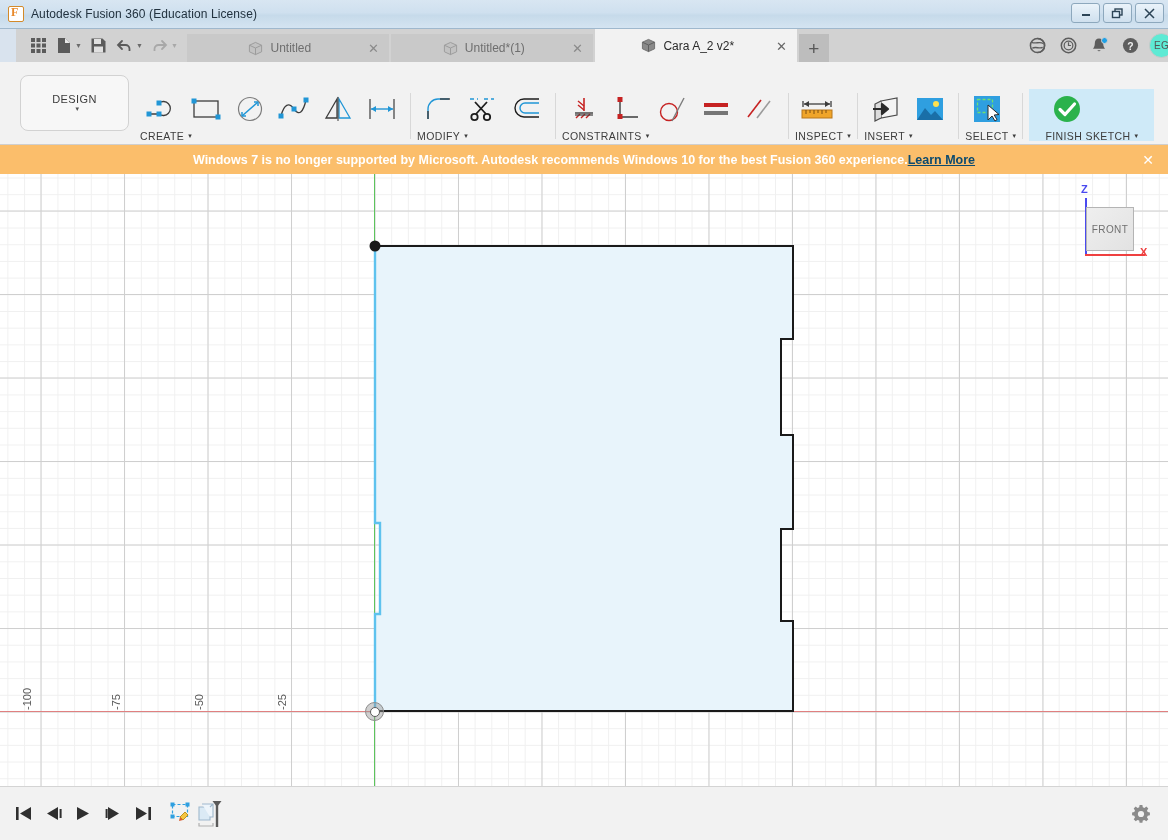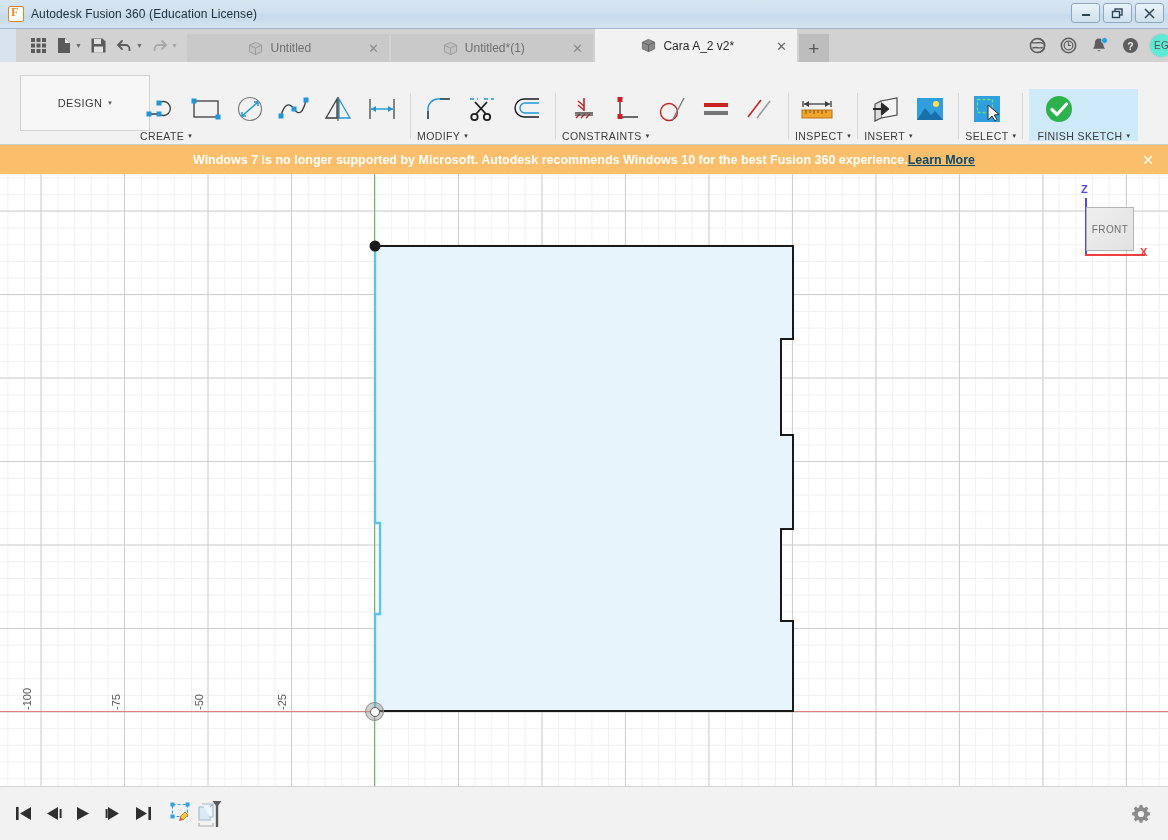--- a/index.html
+++ b/index.html
@@ -111,25 +111,25 @@
 
   
   .ribbon {
     position: absolute; top: 62px; left: 0;
     width: 1168px; height: 83px;
     background: #f2f2f2;
     border-bottom: 1px solid #cfcfcf;
   }
   .design-btn {
     position: absolute; left: 20px; top: 13px;
-    width: 130px; height: 56px;
-    border: 1px solid #d2d2d2; border-radius: 0;
+    width: 109px; height: 56px;
+    border: 1px solid #d2d2d2; border-radius: 8px;
     background: #f7f7f7;
     display: flex; align-items: center; justify-content: center;
-    font-size: 11px; color: #3a3a3a; letter-spacing: .4px;
+    font-size: 11px; color: #3a3a3a; letter-spacing: .4px; flex-direction: column;
   }
   .design-btn .c { font-size: 7px; margin-left: 6px; color: #555; }
 
   .rtabs {
     position: absolute; left: 140px; top: 3px;
     display: flex; align-items: flex-start; height: 26px;
   }
   .rtab {
     font-size: 11px; color: #3c3c3c; letter-spacing: .5px;
     padding: 6px 0 6px 0; margin-right: 0;
@@ -155,21 +155,21 @@
     width: 44px; height: 40px;
     display: flex; align-items: center; justify-content: center;
   }
   .grp-label {
     font-size: 10.5px; color: #3c3c3c; letter-spacing: .4px;
     margin-top: 1px;
     display: flex; align-items: center; gap: 4px;
   }
   .grp-label .c { font-size: 7px; }
   .divider { width: 1px; height: 46px; background: #d8d8d8; margin: 0 6px; align-self: flex-start; margin-top: 4px; }
-  .finish-grp { background: #cfeaf8; padding: 0 8px; height: 52px; }
+  .finish-grp { background: #cfeaf8; padding: 0 16px; height: 52px; }
 
   
   .banner {
     position: absolute; top: 145px; left: 0;
     width: 1168px; height: 29px;
     background: #fbbe6b;
     display: flex; align-items: center; justify-content: center;
     color: #ffffff; font-size: 12.5px; font-weight: bold;
   }
   .banner a { color: #0c4a6e; text-decoration: underline; }

